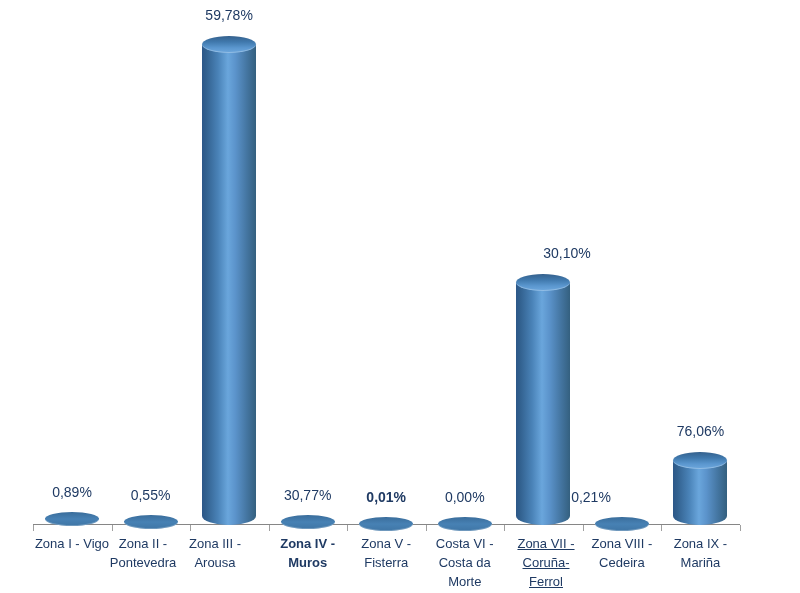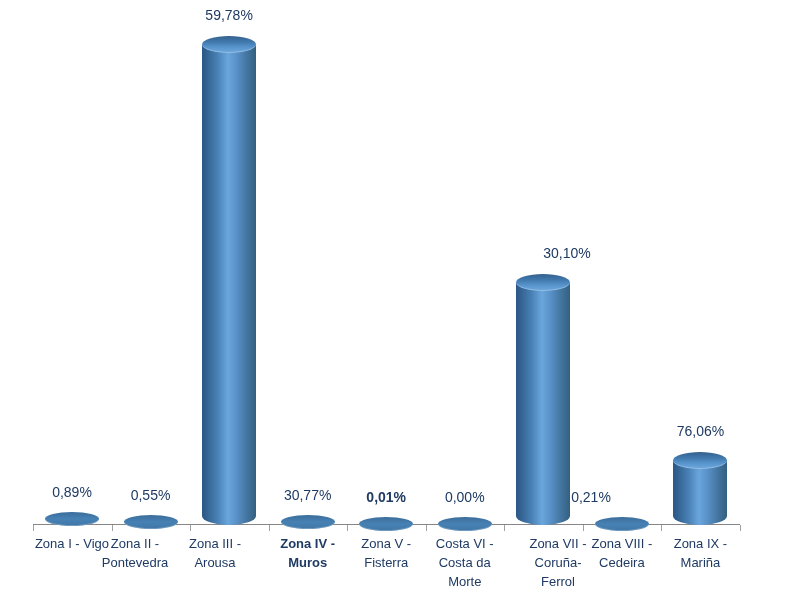--- a/index.html
+++ b/index.html
@@ -199,42 +199,42 @@
             <div class="cyl-body" style="height: 64.2355px;"></div>
             <div class="cyl-top" style="bottom: 56.2355px;"></div>
           </div>
         </div>
         <div class="value-label" style="left: 661.444px; top: 422.764px;">76,06%</div>
       </div>
     <div id="cat-labels">
         <div class="cat-label" style="left: 33px;">
           <span>Zona I - Vigo</span>
         </div>
-        <div class="cat-label" style="left: 96px;">
+        <div class="cat-label" style="left: 104px;">
           <span>Zona II -</span>
           <span>Pontevedra</span>
         </div>
         <div class="cat-label" style="left: 176px; text-align: center;">
           <span>Zona III -</span>
           <span>Arousa</span>
         </div>
         <div class="cat-label" style="left: 268.667px; font-weight: bold;">
           <span>Zona IV -</span>
           <span>Muros</span>
         </div>
         <div class="cat-label" style="left: 347.222px;">
           <span>Zona V -</span>
           <span>Fisterra</span>
         </div>
         <div class="cat-label" style="left: 425.778px;">
           <span>Costa VI -</span>
           <span>Costa da</span>
           <span>Morte</span>
         </div>
-        <div class="cat-label" style="left: 519px;">
+        <div class="cat-label" style="left: 507px; text-decoration: underline;">
           <span>Zona VII -</span>
           <span>Coruña-</span>
           <span>Ferrol</span>
         </div>
         <div class="cat-label" style="left: 582.889px;">
           <span>Zona VIII -</span>
           <span>Cedeira</span>
         </div>
         <div class="cat-label" style="left: 661.444px;">
           <span>Zona IX -</span>

